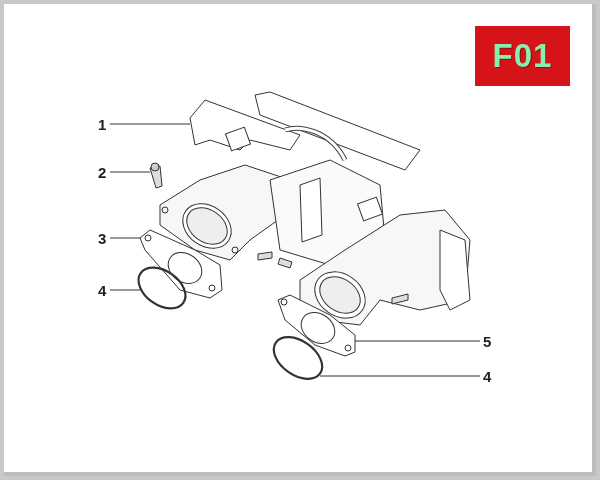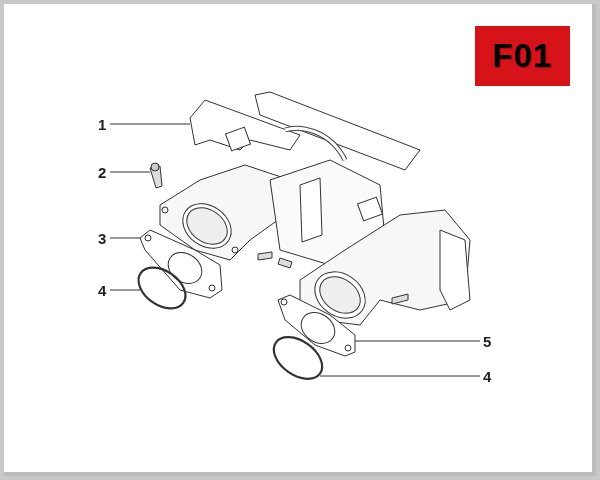--- a/index.html
+++ b/index.html
@@ -1,18 +1,18 @@
 <!DOCTYPE html>
 <html><head>
 <meta charset="utf-8">
 <style>
   html, body { margin:0; padding:0; }
   body { width:600px; height:480px; background:#c8c8c8; position:relative; overflow:hidden; font-family:"Liberation Sans", sans-serif; }
   .frame { position:absolute; left:4px; top:4px; width:588px; height:468px; background:#ffffff; border-right:4px solid #bdbdbd; border-bottom:4px solid #bdbdbd; }
-  .badge { position:absolute; left:475px; top:26px; width:95px; height:60px; background:#d7131a; color:#000000; font-weight:bold; font-size:33px; display:flex; align-items:center; justify-content:center; letter-spacing:1px; text-shadow:1px 1px 1px rgba(0,0,0,0.35); }
+  .badge { position:absolute; left:475px; top:26px; width:95px; height:60px; background:#d7131a; color:#86efac; font-weight:bold; font-size:33px; display:flex; align-items:center; justify-content:center; letter-spacing:1px; text-shadow:1px 1px 1px rgba(0,0,0,0.35); }
   .callout { position:absolute; font-weight:bold; font-size:15px; color:#222; }
   svg.drawing { position:absolute; left:0; top:0; }
 </style>
 </head>
 <body>
 
 <div class="frame"></div>
 
 <div class="badge">F01</div>
 

